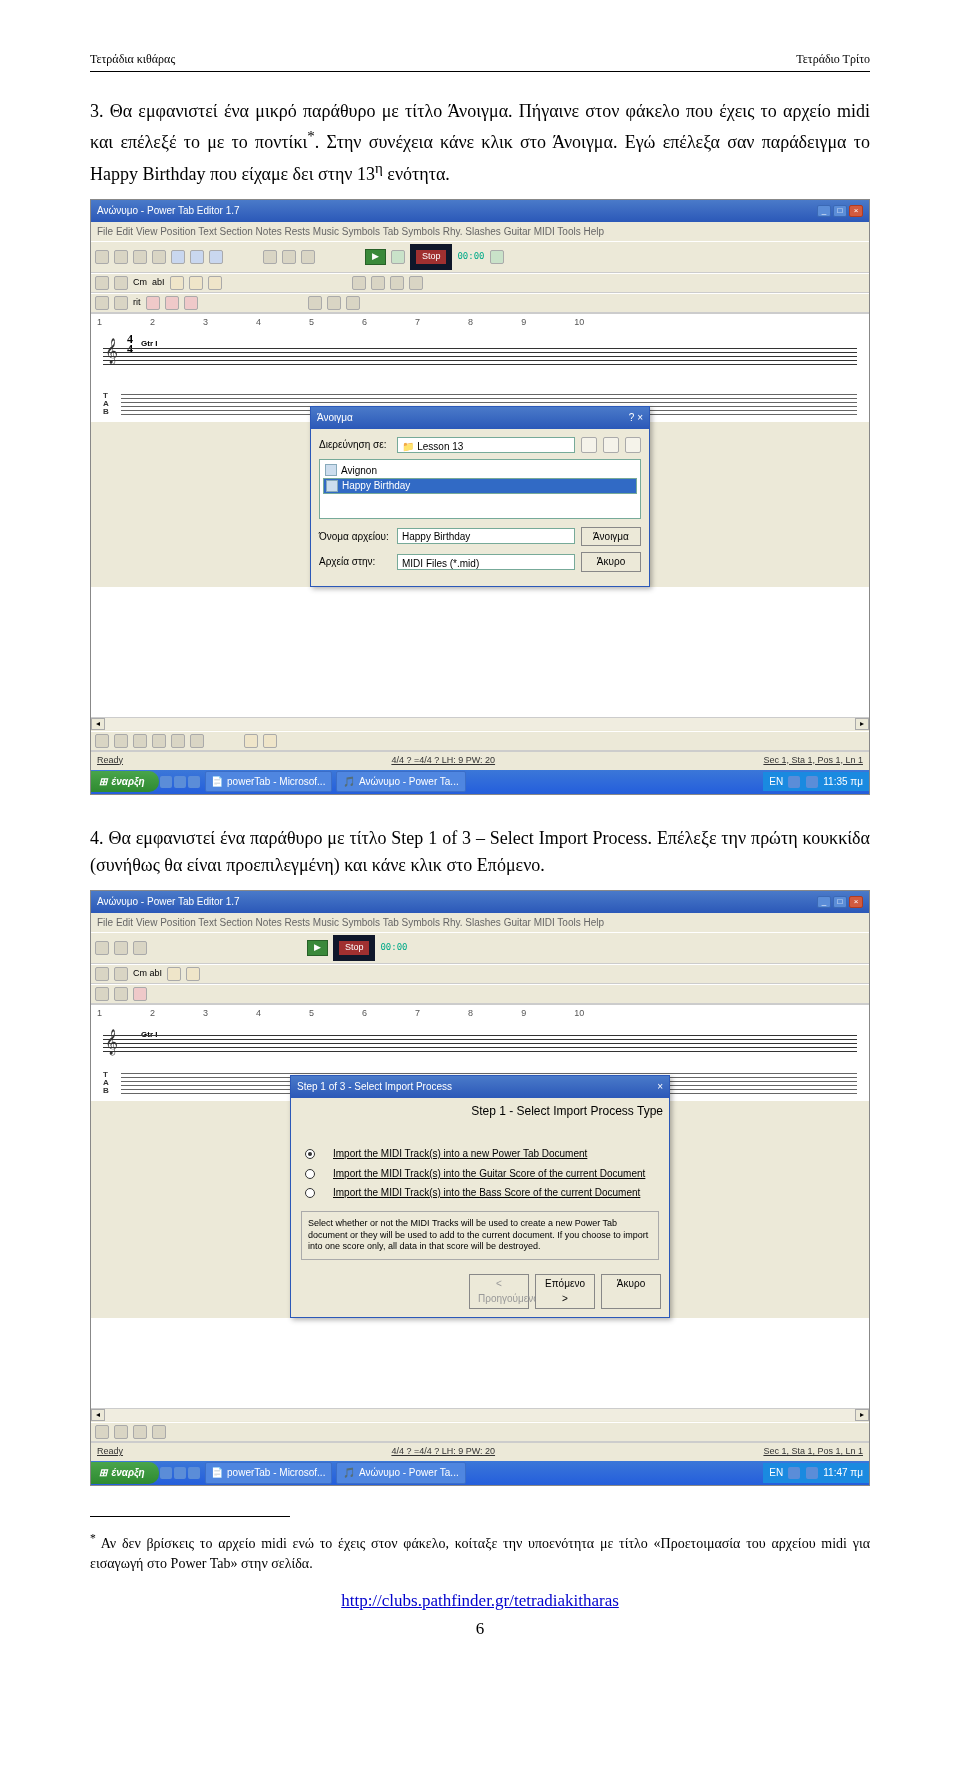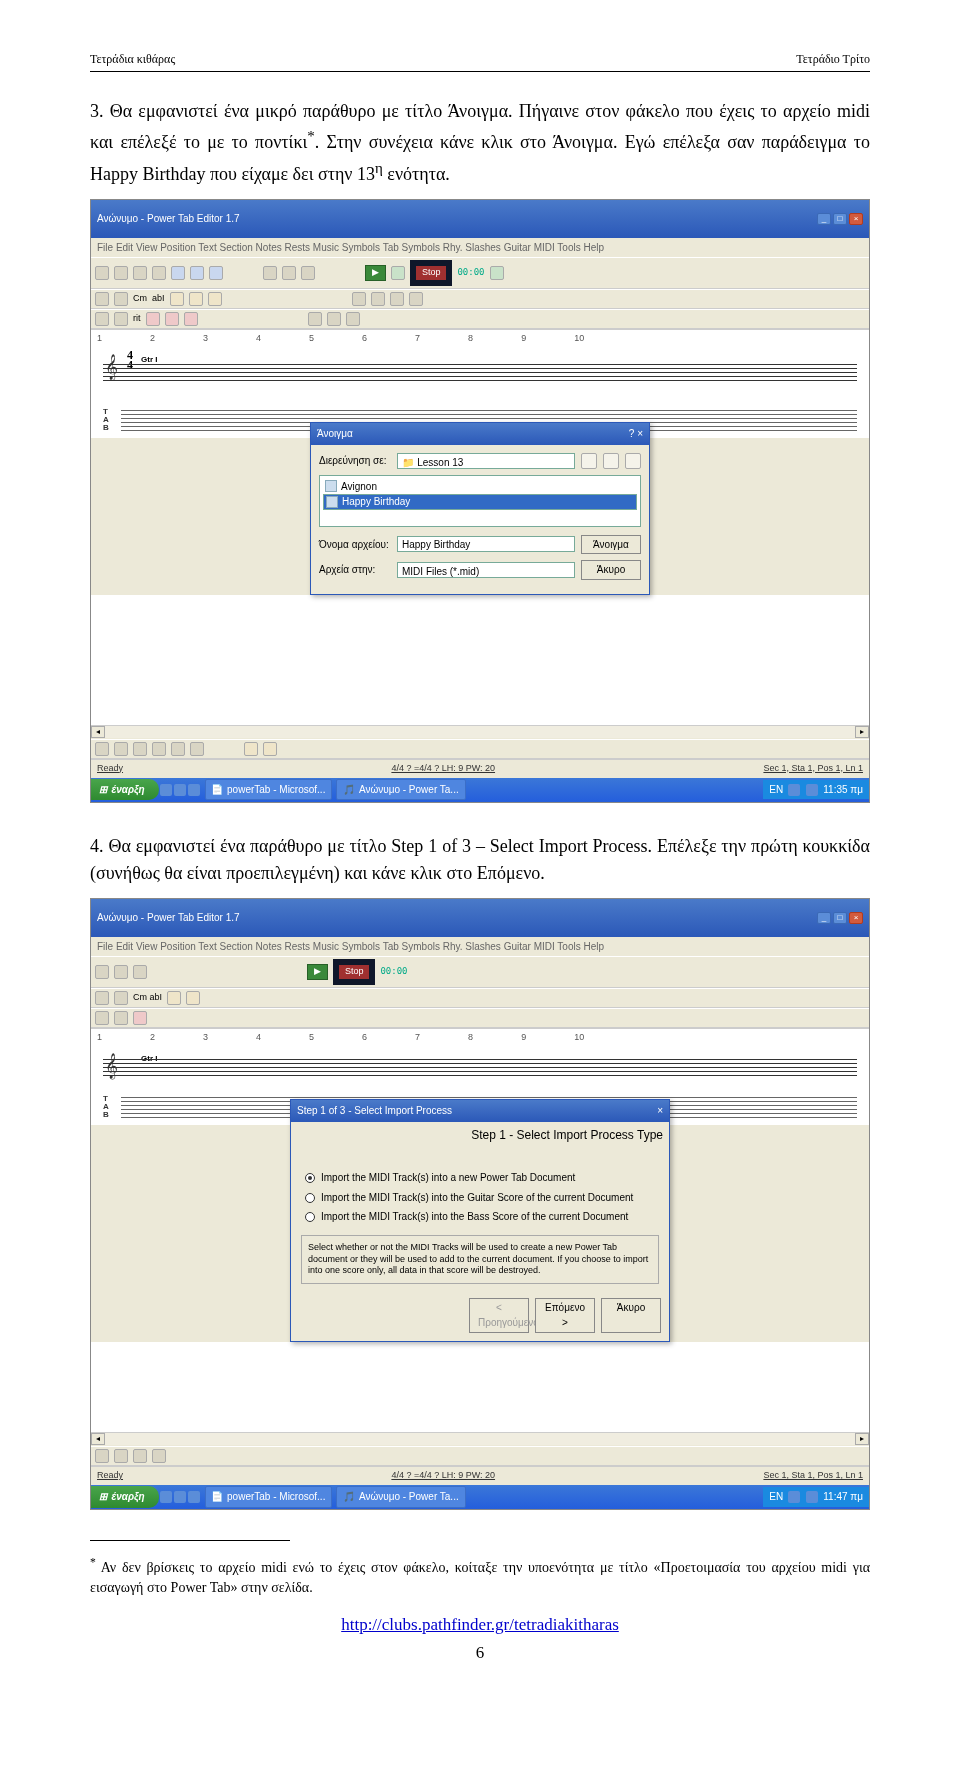--- a/index.html
+++ b/index.html
@@ -29,21 +29,21 @@
     margin: 6px 0 30px 0;
     border: 1px solid #888;
     font-family: Tahoma, Arial, sans-serif;
     font-size: 10px;
     color: #000;
     background: #ece9d8;
   }
   .tbar {
     background: linear-gradient(#4a7ac9, #2b58b8);
     color: #fff;
-    padding: 11px 6px;
+    padding: 3px 6px;
     display: flex;
     justify-content: space-between;
     align-items: center;
     font-size: 10px;
   }
   .winbtns { display: flex; gap: 2px; }
   .wbtn { width: 14px; height: 12px; background: #5b8dd8; border: 1px solid #3b69b5; border-radius: 2px; display:flex; align-items:center; justify-content:center; font-size:8px; color:#fff; }
   .wbtn.close { background: #d25b3e; border-color: #b23b1e; }
   .menubar { background: #ece9d8; padding: 2px 6px; font-size: 10px; color: #666; }
   .toolrow { background: #ece9d8; border-top: 1px solid #fff; border-bottom: 1px solid #ccc; padding: 2px 4px; display:flex; gap:5px; align-items:center; }
@@ -72,37 +72,37 @@
     box-shadow: 2px 2px 5px rgba(0,0,0,.3);
   }
   .dialog.big { width: 380px; }
   .dlg-title { background: linear-gradient(#4a7ac9,#2b58b8); color:#fff; padding:3px 6px; font-size:10px; display:flex; justify-content:space-between; }
   .dlg-body { padding: 8px; font-size:10px; }
   .field-row { display:flex; align-items:center; gap:6px; margin-bottom:6px; }
   .lbl { width:72px; font-size:10px; }
   .inp { flex:1; border:1px solid #7a9; background:#fff; padding:1px 4px; font-size:10px; height:16px; }
   .sel { border:1px solid #7a9; background:#fff; padding:1px 4px; font-size:10px; height:16px; flex:1; }
   .navico { width:16px; height:16px; border:1px solid #aaa; background:#f5f3ea; border-radius:2px; }
-  .filelist { border:1px solid #7a9; background:#fff; height:52px; padding:3px; font-size:10px; }
+  .filelist { border:1px solid #7a9; background:#fff; height:60px; padding:3px; font-size:10px; }
   .flitem { display:flex; align-items:center; gap:4px; padding:0 2px; }
   .flitem.sel { background:#316ac5; color:#fff; }
   .fileico { width:12px; height:12px; background:#cde; border:1px solid #8ab; }
   .dlg-btn { border:1px solid #888; background:#ece9d8; padding:1px 8px; font-size:10px; width:60px; text-align:center; }
   .bigspace { background:#fff; height:130px; }
   .bigspace2 { background:#fff; height:90px; }
   .hscroll { display:flex; align-items:center; background:#ece9d8; border-top:1px solid #ccc; height:14px; }
   .scrbtn { width:14px; height:12px; background:#ece9d8; border:1px solid #aaa; font-size:8px; display:flex; align-items:center; justify-content:center; }
   .scrtrack { flex:1; background:#f0ede0; height:12px; }
   .status { background:#ece9d8; border-top:1px solid #ccc; padding:2px 6px; font-size:9px; display:flex; justify-content:space-between; color:#333;text-decoration:underline; }
   .taskbar { background: linear-gradient(#3b77d8,#245edc); display:flex; align-items:center; height:24px; font-size:10px; color:#fff; }
   .startbtn { background: linear-gradient(#49a54b,#2e8a30); padding: 3px 14px 3px 8px; border-radius: 0 10px 10px 0; font-weight:bold; font-style:italic; display:flex; align-items:center; gap:4px; }
   .tbtask { background:#4f86e0; border:1px solid #3b6ec8; padding:2px 6px; margin-left:4px; border-radius:2px; display:flex; align-items:center; gap:3px; }
   .tray { margin-left:auto; background:#1a8ae0; padding:2px 6px; display:flex; align-items:center; gap:4px; }
   .grouptitle { font-size:12px; padding:4px 6px; background:#ece9d8;text-align:right; }
-  .radio-op { display:flex; align-items:center; gap:6px; margin:4px 14px; font-size:10px; }
+  .radio-op { display:flex; align-items:center; gap:18px; margin:4px 14px; font-size:10px;text-decoration:underline; }
   .radio-dot { width:10px; height:10px; border:1px solid #333; border-radius:50%; display:flex; align-items:center; justify-content:center; background:#fff; }
   .radio-dot.checked::after { content:""; width:4px; height:4px; background:#333; border-radius:50%; }
   .hintbox { border:1px solid #aaa; background:#ece9d8; margin:10px; padding:6px; font-size:9px; line-height:1.3; }
   .dlg-btnrow { display:flex; justify-content:flex-end; gap:6px; padding:4px 8px 8px; }
   .dlg-btn.dis { color:#999; }
   .footnote-sep { width:200px; border-top:1px solid #000; margin-top:28px; margin-bottom:6px; }
   .footnote { font-size:14px; text-align:justify; line-height:1.45; }
   .footlink { color:#0000cc; text-decoration:underline; text-align:center; font-size:17px; }
   .pagenum { text-align:center; font-size:17px; margin-top:2px; }
   .qlico { width:12px; height:12px; background:#5b8dd8; border-radius:2px; margin:0 1px; }

